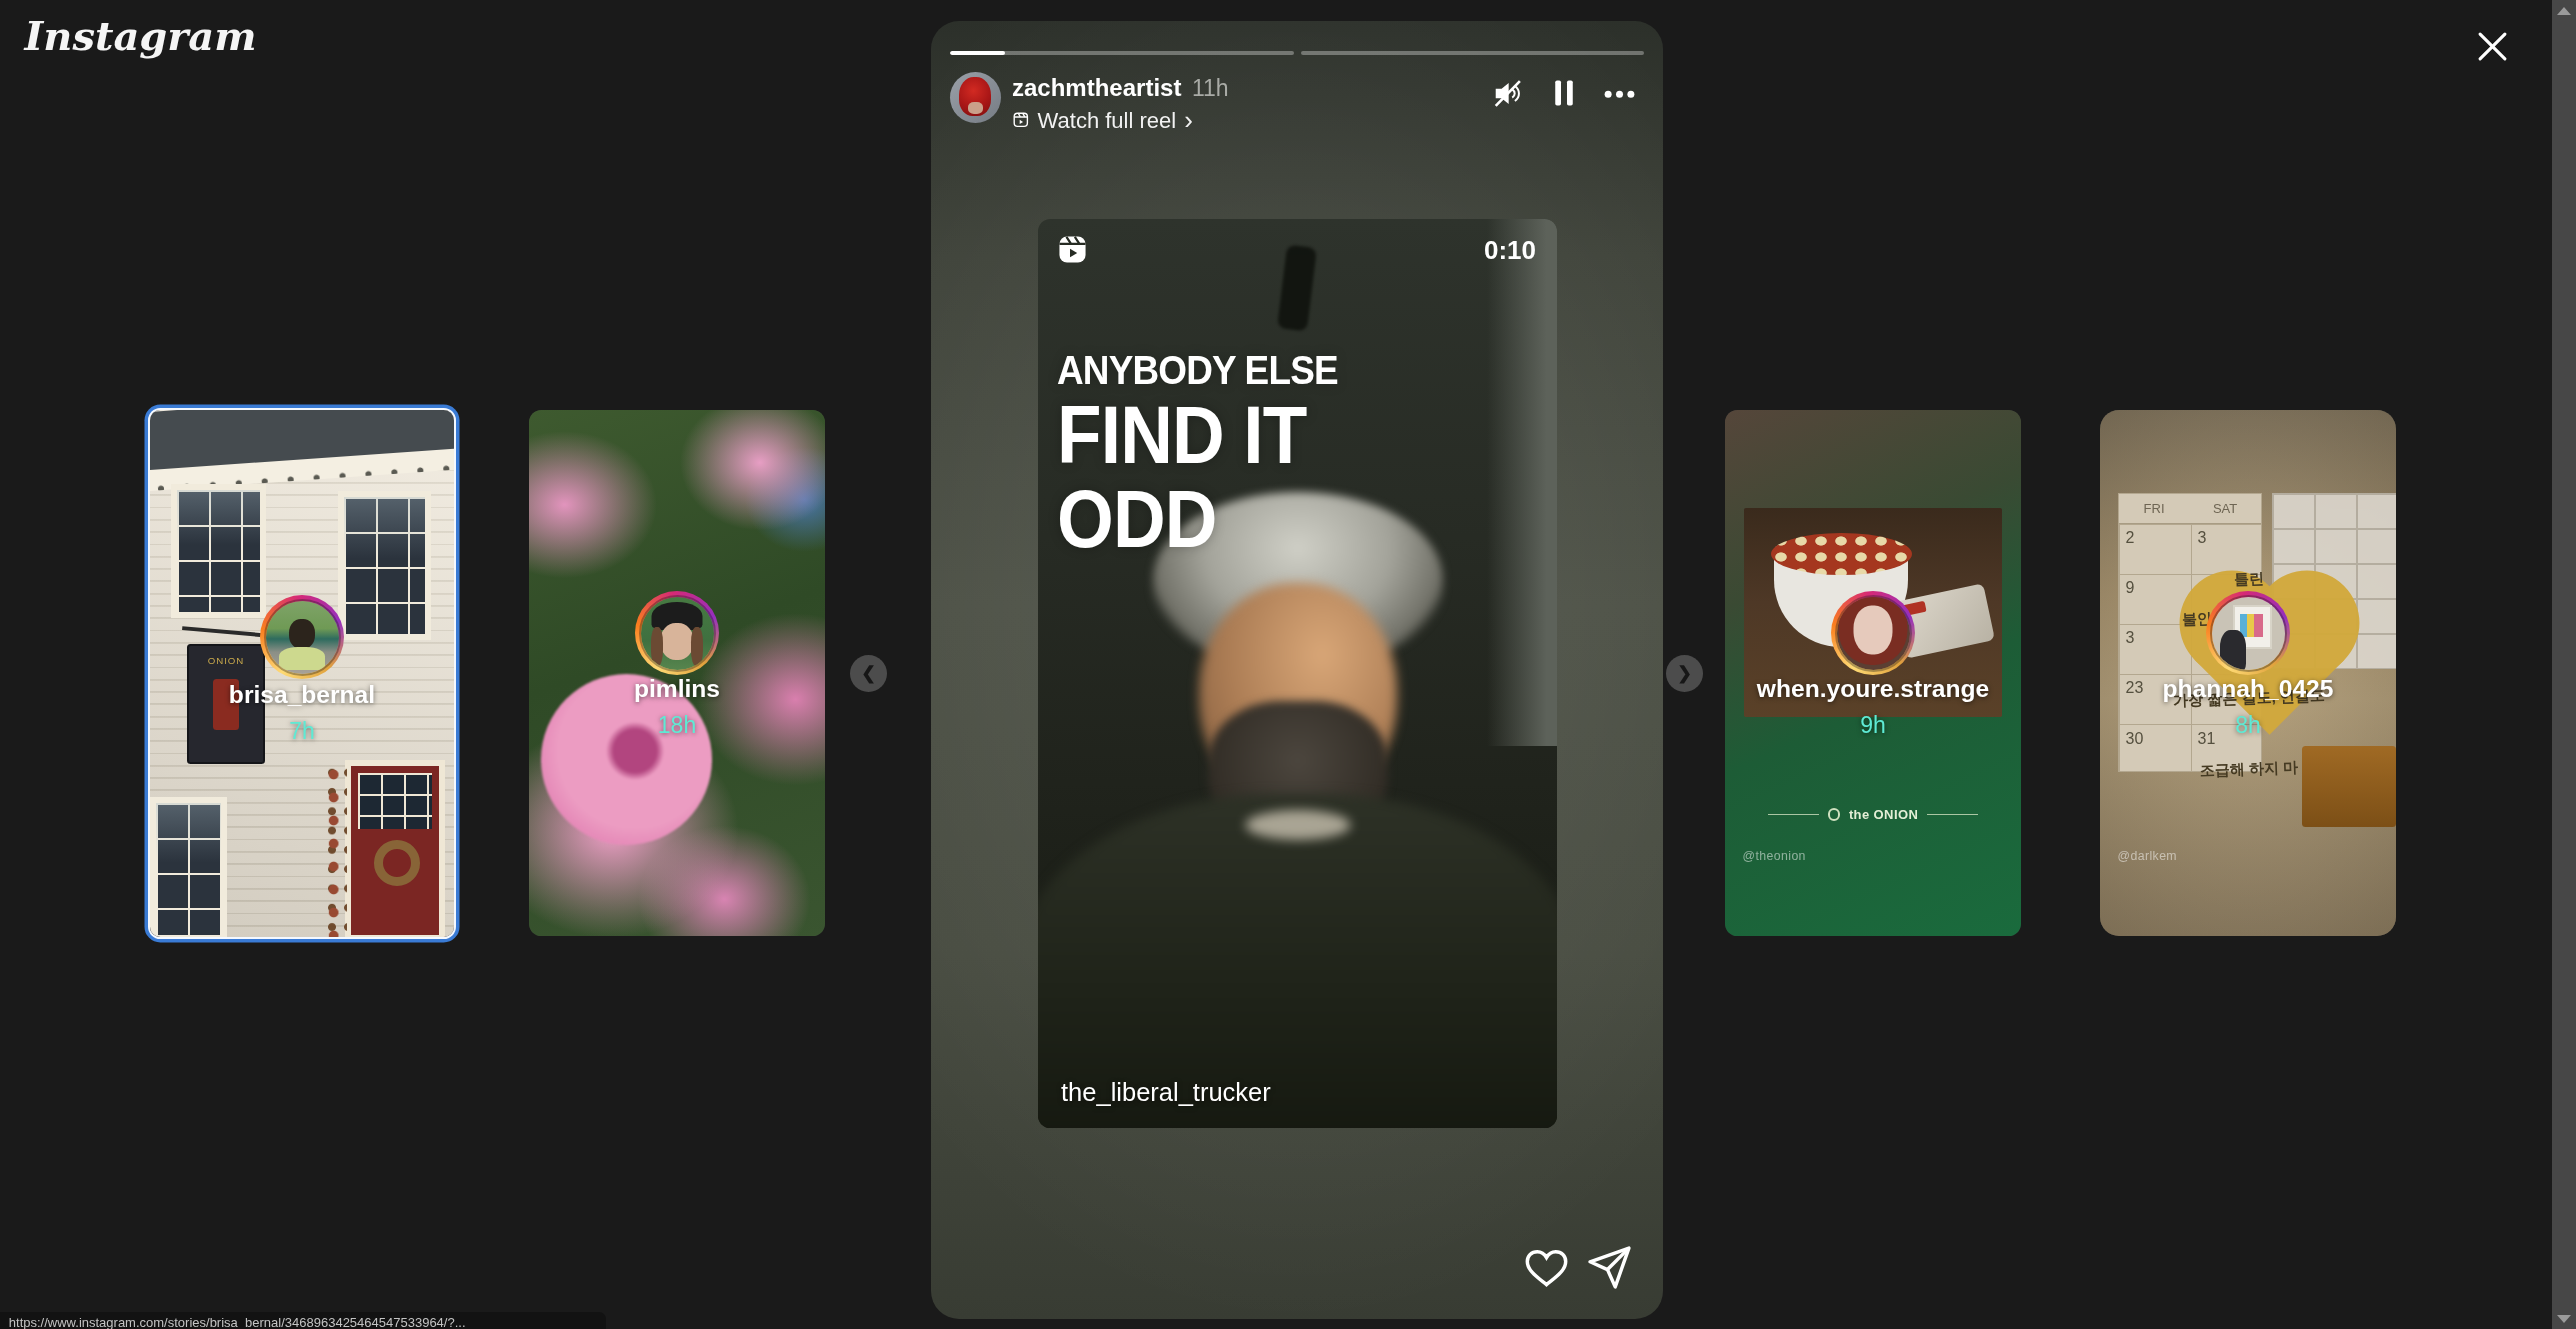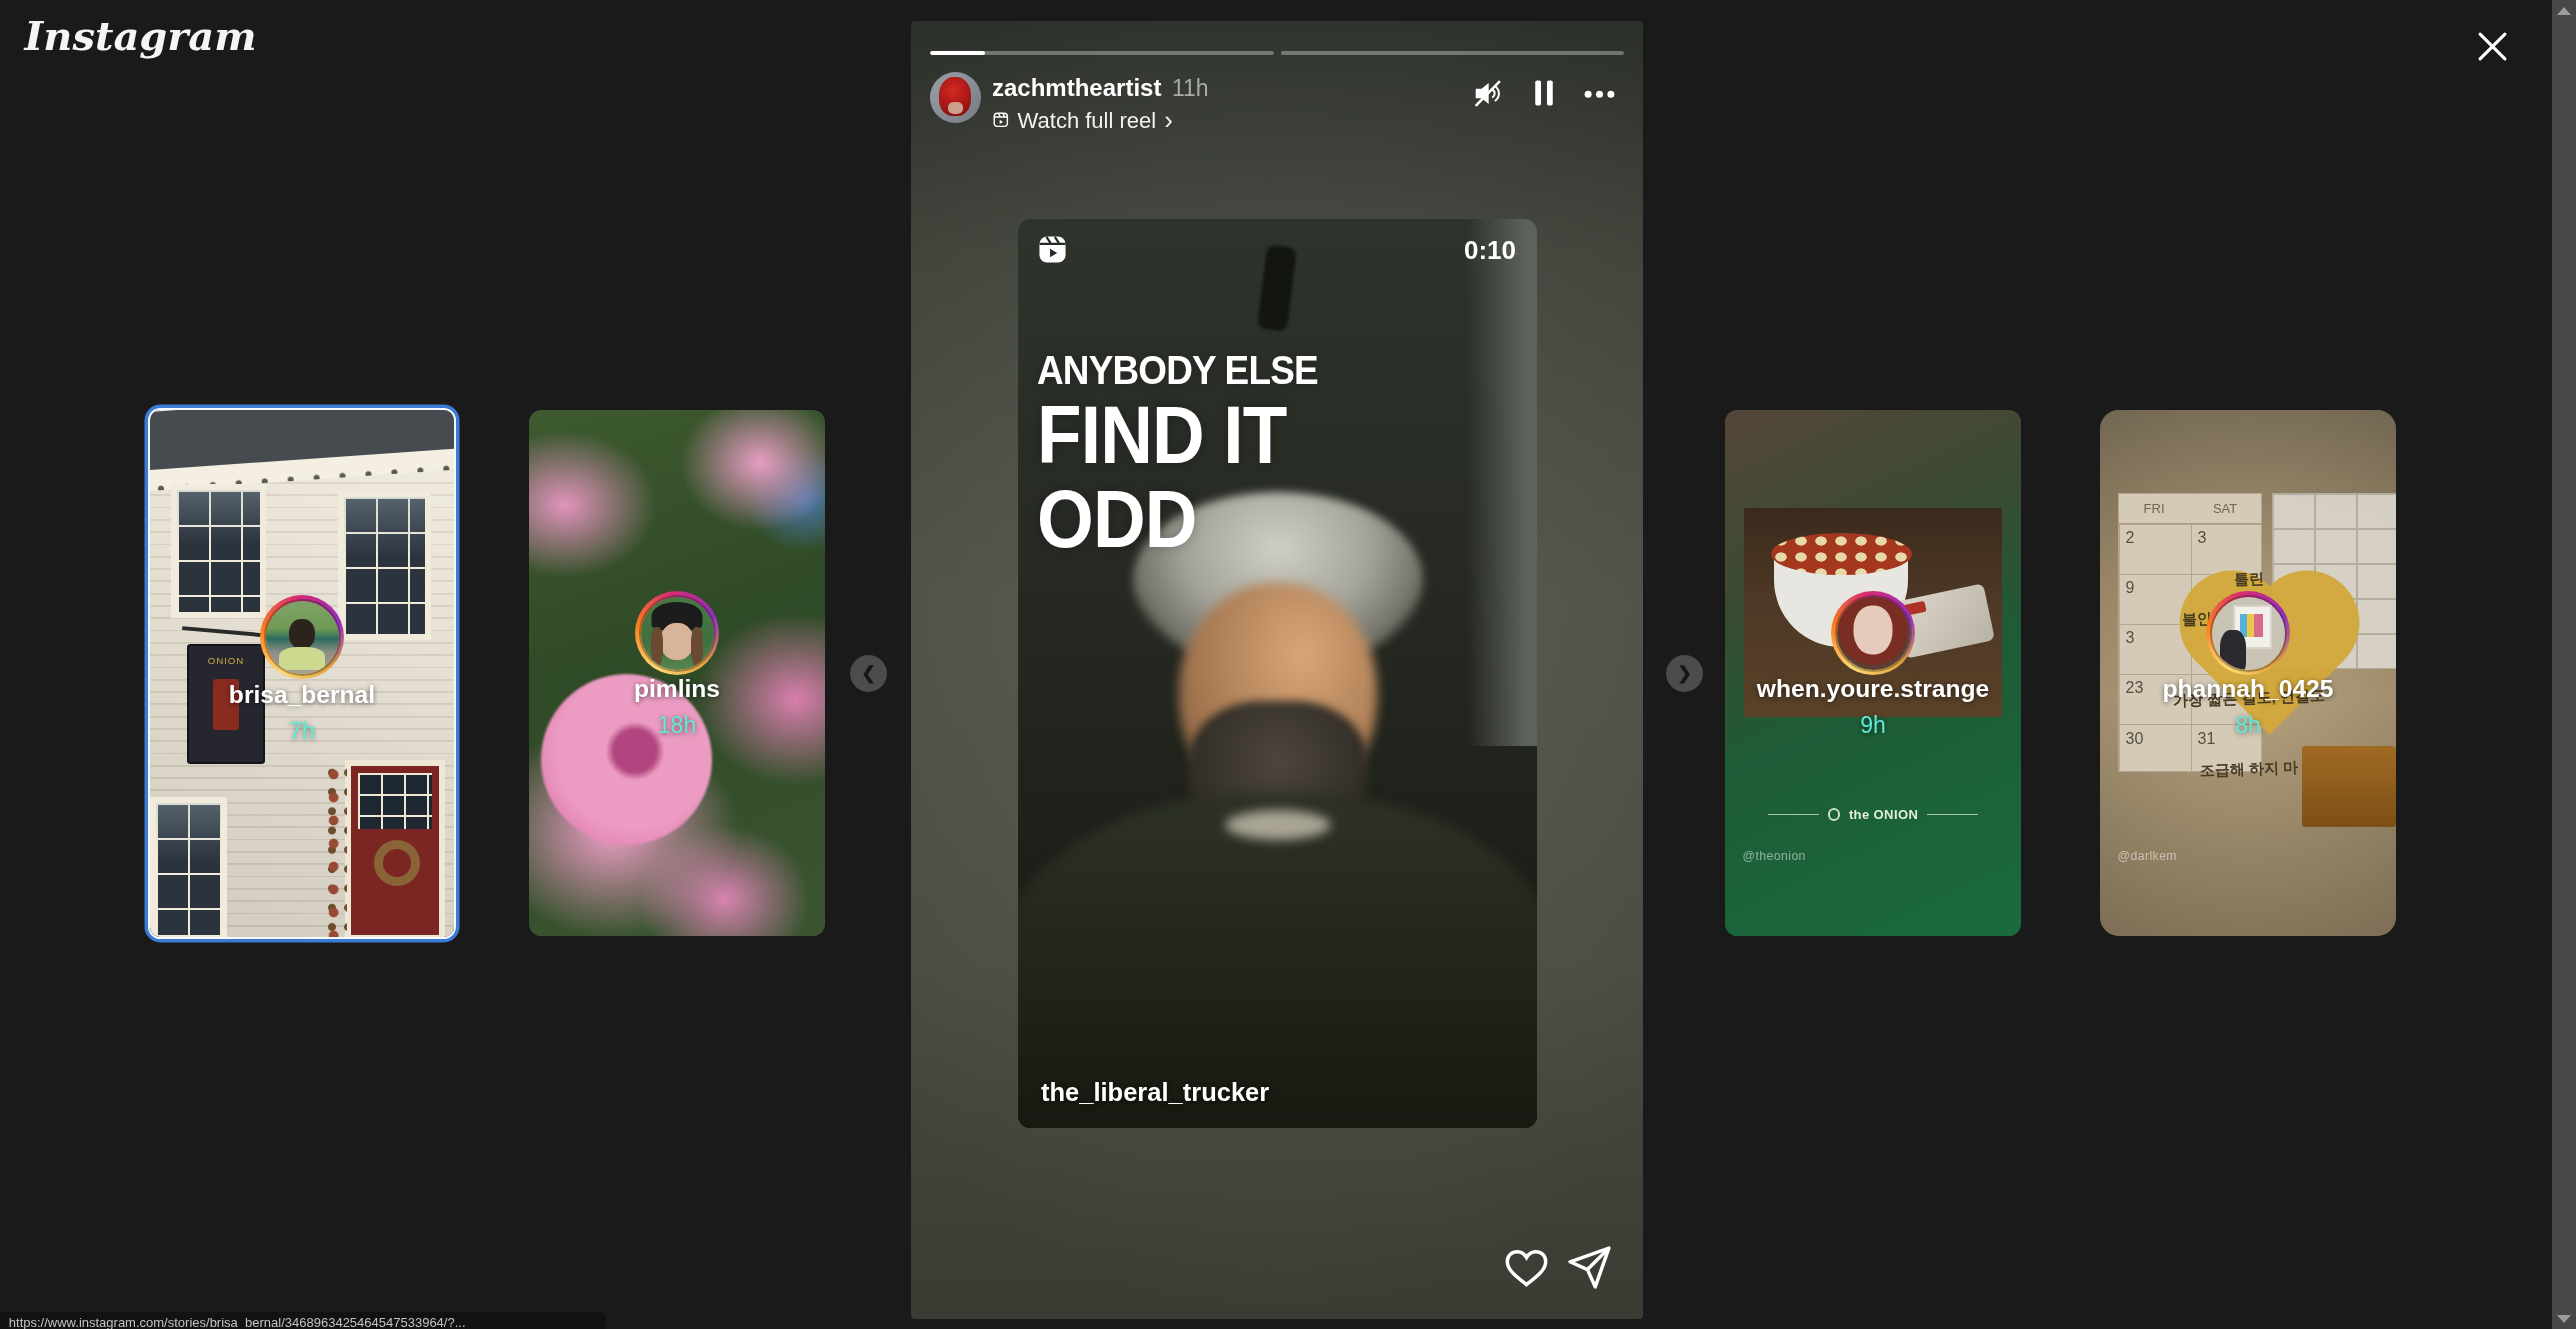--- a/index.html
+++ b/index.html
@@ -15,21 +15,21 @@
   
   .scrollbar{position:absolute;right:0;top:0;width:24px;height:1330px;background:#474747;}
   .scroll-up{position:absolute;top:7px;left:5.3px;width:0;height:0;
              border-left:7px solid transparent;border-right:7px solid transparent;
              border-bottom:8.8px solid #9b9b9b;}
   .scroll-down{position:absolute;bottom:7px;left:5.3px;width:0;height:0;
              border-left:7px solid transparent;border-right:7px solid transparent;
              border-top:8.8px solid #9b9b9b;}
 
   
-  .panel{position:absolute;left:911px;top:21px;width:732px;height:1298px;border-radius:4px;
+  .panel{position:absolute;left:931px;top:21px;width:732px;height:1298px;border-radius:28px;
          overflow:hidden;
          background:
           radial-gradient(120% 90% at 50% 45%, rgba(255,255,255,0.10), rgba(255,255,255,0) 62%),
           linear-gradient(180deg,#2c302a 0%,#3e4239 18%,#4a4e43 45%,#474b40 72%,#383c33 100%);}
   .progress{position:absolute;left:19.3px;right:19.3px;top:30px;display:flex;gap:7px;height:4.4px;}
   .progress .seg{flex:1;height:4.4px;border-radius:2.6px;background:rgba(255,255,255,0.32);overflow:hidden;}
   .progress .fill{height:100%;background:#fff;border-radius:2.6px;}
 
   .hdr-avatar{position:absolute;left:18.5px;top:51px;width:51px;height:51px;border-radius:50%;
               overflow:hidden;background:linear-gradient(135deg,#9aa0a8,#767c84);}
@@ -71,21 +71,21 @@
           border-radius:50%;background:#c9c2b0;filter:blur(5.3px);opacity:.8;}
 
   .reel-badge{position:absolute;left:17.6px;top:14px;width:33px;height:33px;}
   .reel-duration{position:absolute;right:21px;top:16px;font-size:26px;font-weight:600;color:#fff;}
   .overlay-text{position:absolute;left:19.3px;top:128px;transform:scaleX(0.9);transform-origin:left top;
                 color:#fff;font-weight:700;letter-spacing:-0.9px;text-shadow:0 0 12.3px rgba(0,0,0,0.25);}
   .ov1{font-size:41px;line-height:46px;}
   .ov2{font-size:81px;line-height:84px;}
   .ov3{font-size:81px;line-height:84px;}
   .reel-credit{position:absolute;left:23px;bottom:21px;font-size:25.5px;color:#fff;
-               text-shadow:0 0.9px 5.3px rgba(0,0,0,0.5);font-weight:bold;}
+               text-shadow:0 0.9px 5.3px rgba(0,0,0,0.5);}
 
   
   .reply-pill{position:absolute;left:24.6px;top:1214px;width:548px;height:65px;border-radius:35px;
               border:1.8px solid rgba(255,255,255,0.55);background:rgba(0,0,0,0.06);box-sizing:border-box;}
   .reply-pill input{position:absolute;left:28px;top:0;width:488px;height:62px;background:transparent;
               border:none;outline:none;color:#fff;font-size:26px;font-family:"Liberation Sans",sans-serif;}
   .reply-pill input::placeholder{color:#d8d8d8;}
   .like-btn{position:absolute;left:591px;top:1222px;width:49px;height:49px;}
   .send-btn{position:absolute;left:654px;top:1222px;width:49px;height:49px;}
 

